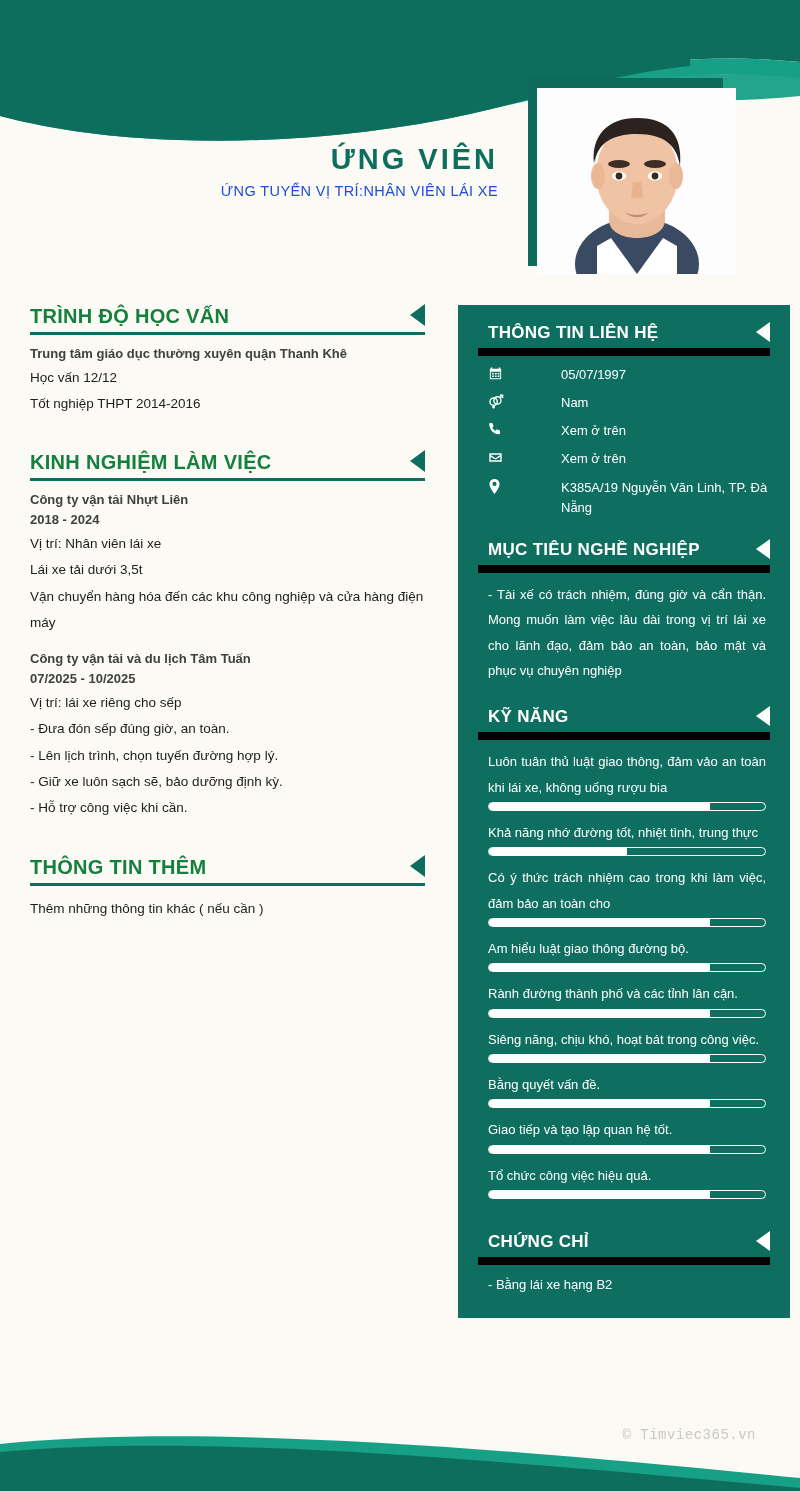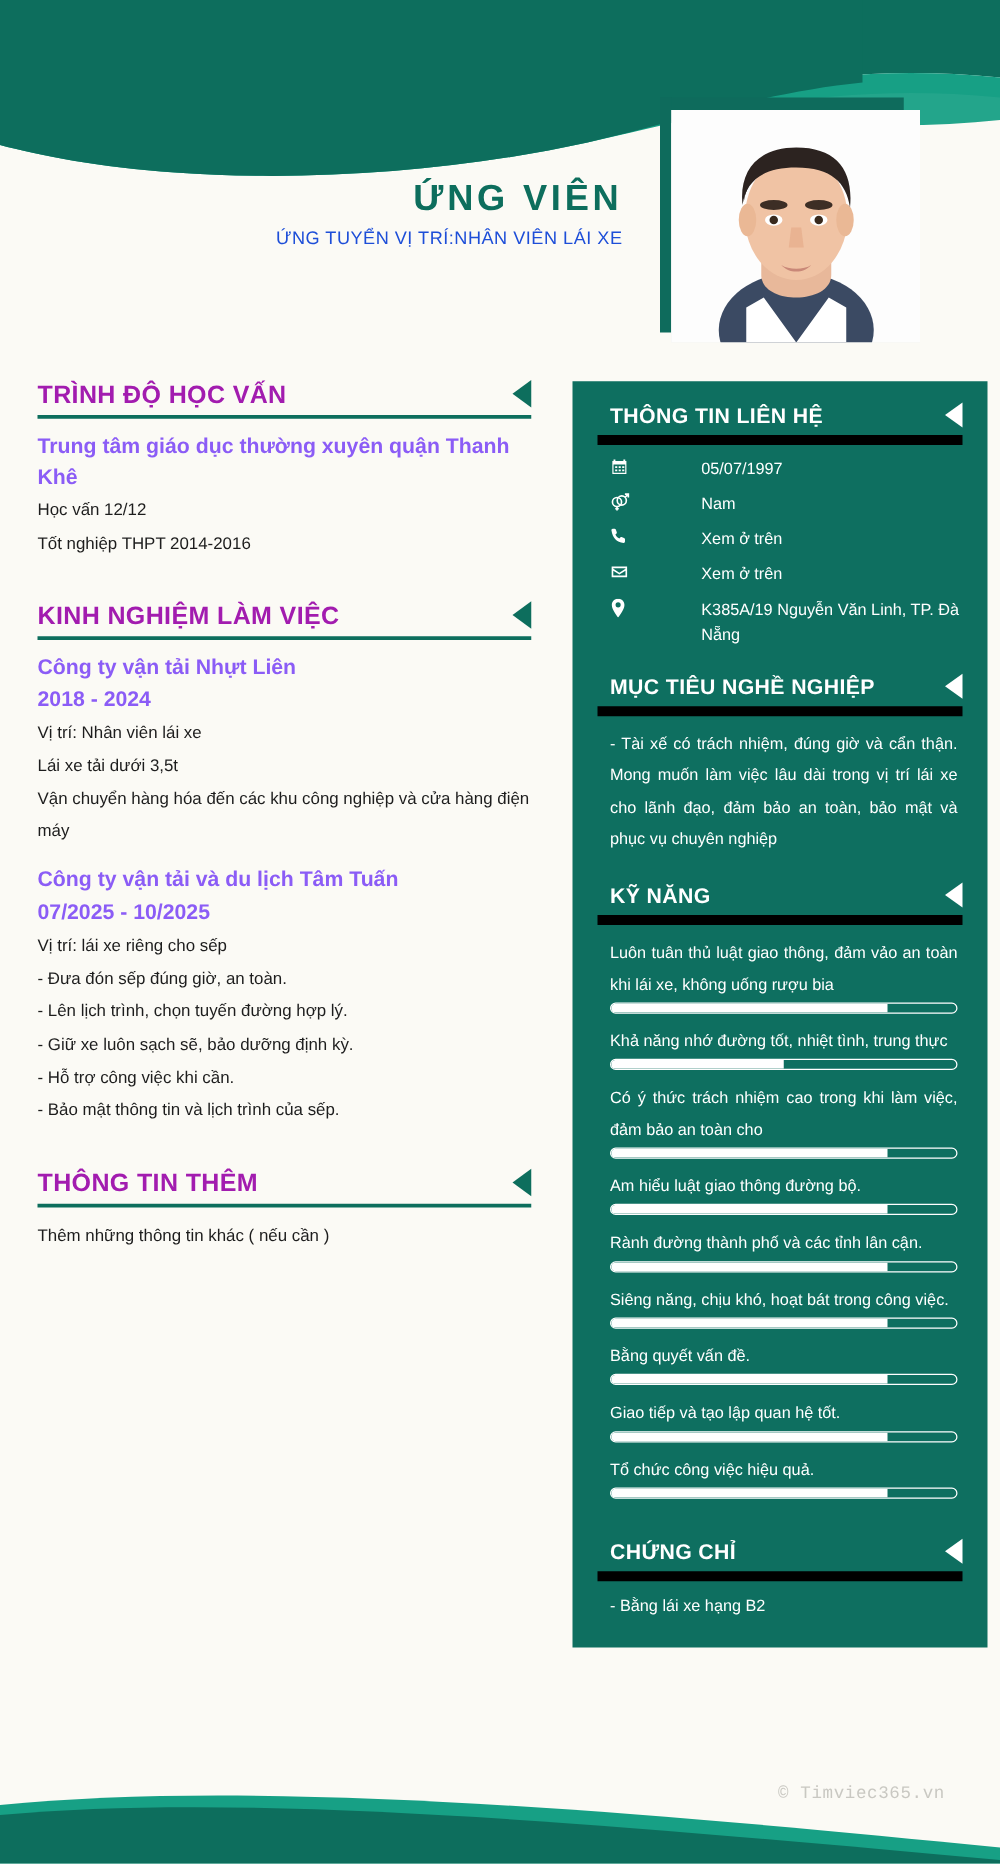--- a/index.html
+++ b/index.html
@@ -58,32 +58,32 @@
     width:395px; z-index:4;
   }
   .sec { margin-bottom:14px; }
   .sec-head {
     position:relative;
     border-bottom:3px solid #0d6e5d;
     padding-bottom:4px;
     margin-bottom:10px;
   }
   .sec-head h2 {
-    font-size:20px; font-weight:bold; color:#a21caf;
+    font-size:20px; font-weight:bold; color:#15803d;
     letter-spacing:.3px;
   }
   .tri-left {
     position:absolute; right:0; bottom:6px;
     width:0; height:0;
     border-top:11px solid transparent;
     border-bottom:11px solid transparent;
     border-right:15px solid #0d6e5d;
   }
   .ent-title {
-    font-size:17px; font-weight:bold; color:#8b5cf6;
+    font-size:13px; font-weight:bold; color:#404040;
     line-height:1.45; margin-bottom:1px;
   }
   .ent-line {
     font-size:13.5px; color:#1d1d1d; line-height:1.95;
   }
   .gap-block { margin-bottom:34px; }
   .gap-small { height:14px; }
 
   
   .right-col {
@@ -215,21 +215,20 @@
     <div class="gap-small"></div>
 
     <div>
       <div class="ent-title">Công ty vận tải và du lịch Tâm Tuấn</div>
       <div class="ent-title">07/2025 - 10/2025</div>
       <div class="ent-line">Vị trí: lái xe riêng cho sếp</div>
       <div class="ent-line">- Đưa đón sếp đúng giờ, an toàn.</div>
       <div class="ent-line">- Lên lịch trình, chọn tuyến đường hợp lý.</div>
       <div class="ent-line">- Giữ xe luôn sạch sẽ, bảo dưỡng định kỳ.</div>
       <div class="ent-line">- Hỗ trợ công việc khi cần.</div>
-      <div class="ent-line">- Bảo mật thông tin và lịch trình của sếp.</div>
     </div>
   </div>
 
   <div class="sec">
     <div class="sec-head">
       <h2>THÔNG TIN THÊM</h2>
       <span class="tri-left"></span>
     </div>
     <div class="ent-line">Thêm những thông tin khác ( nếu cần )</div>
   </div>

